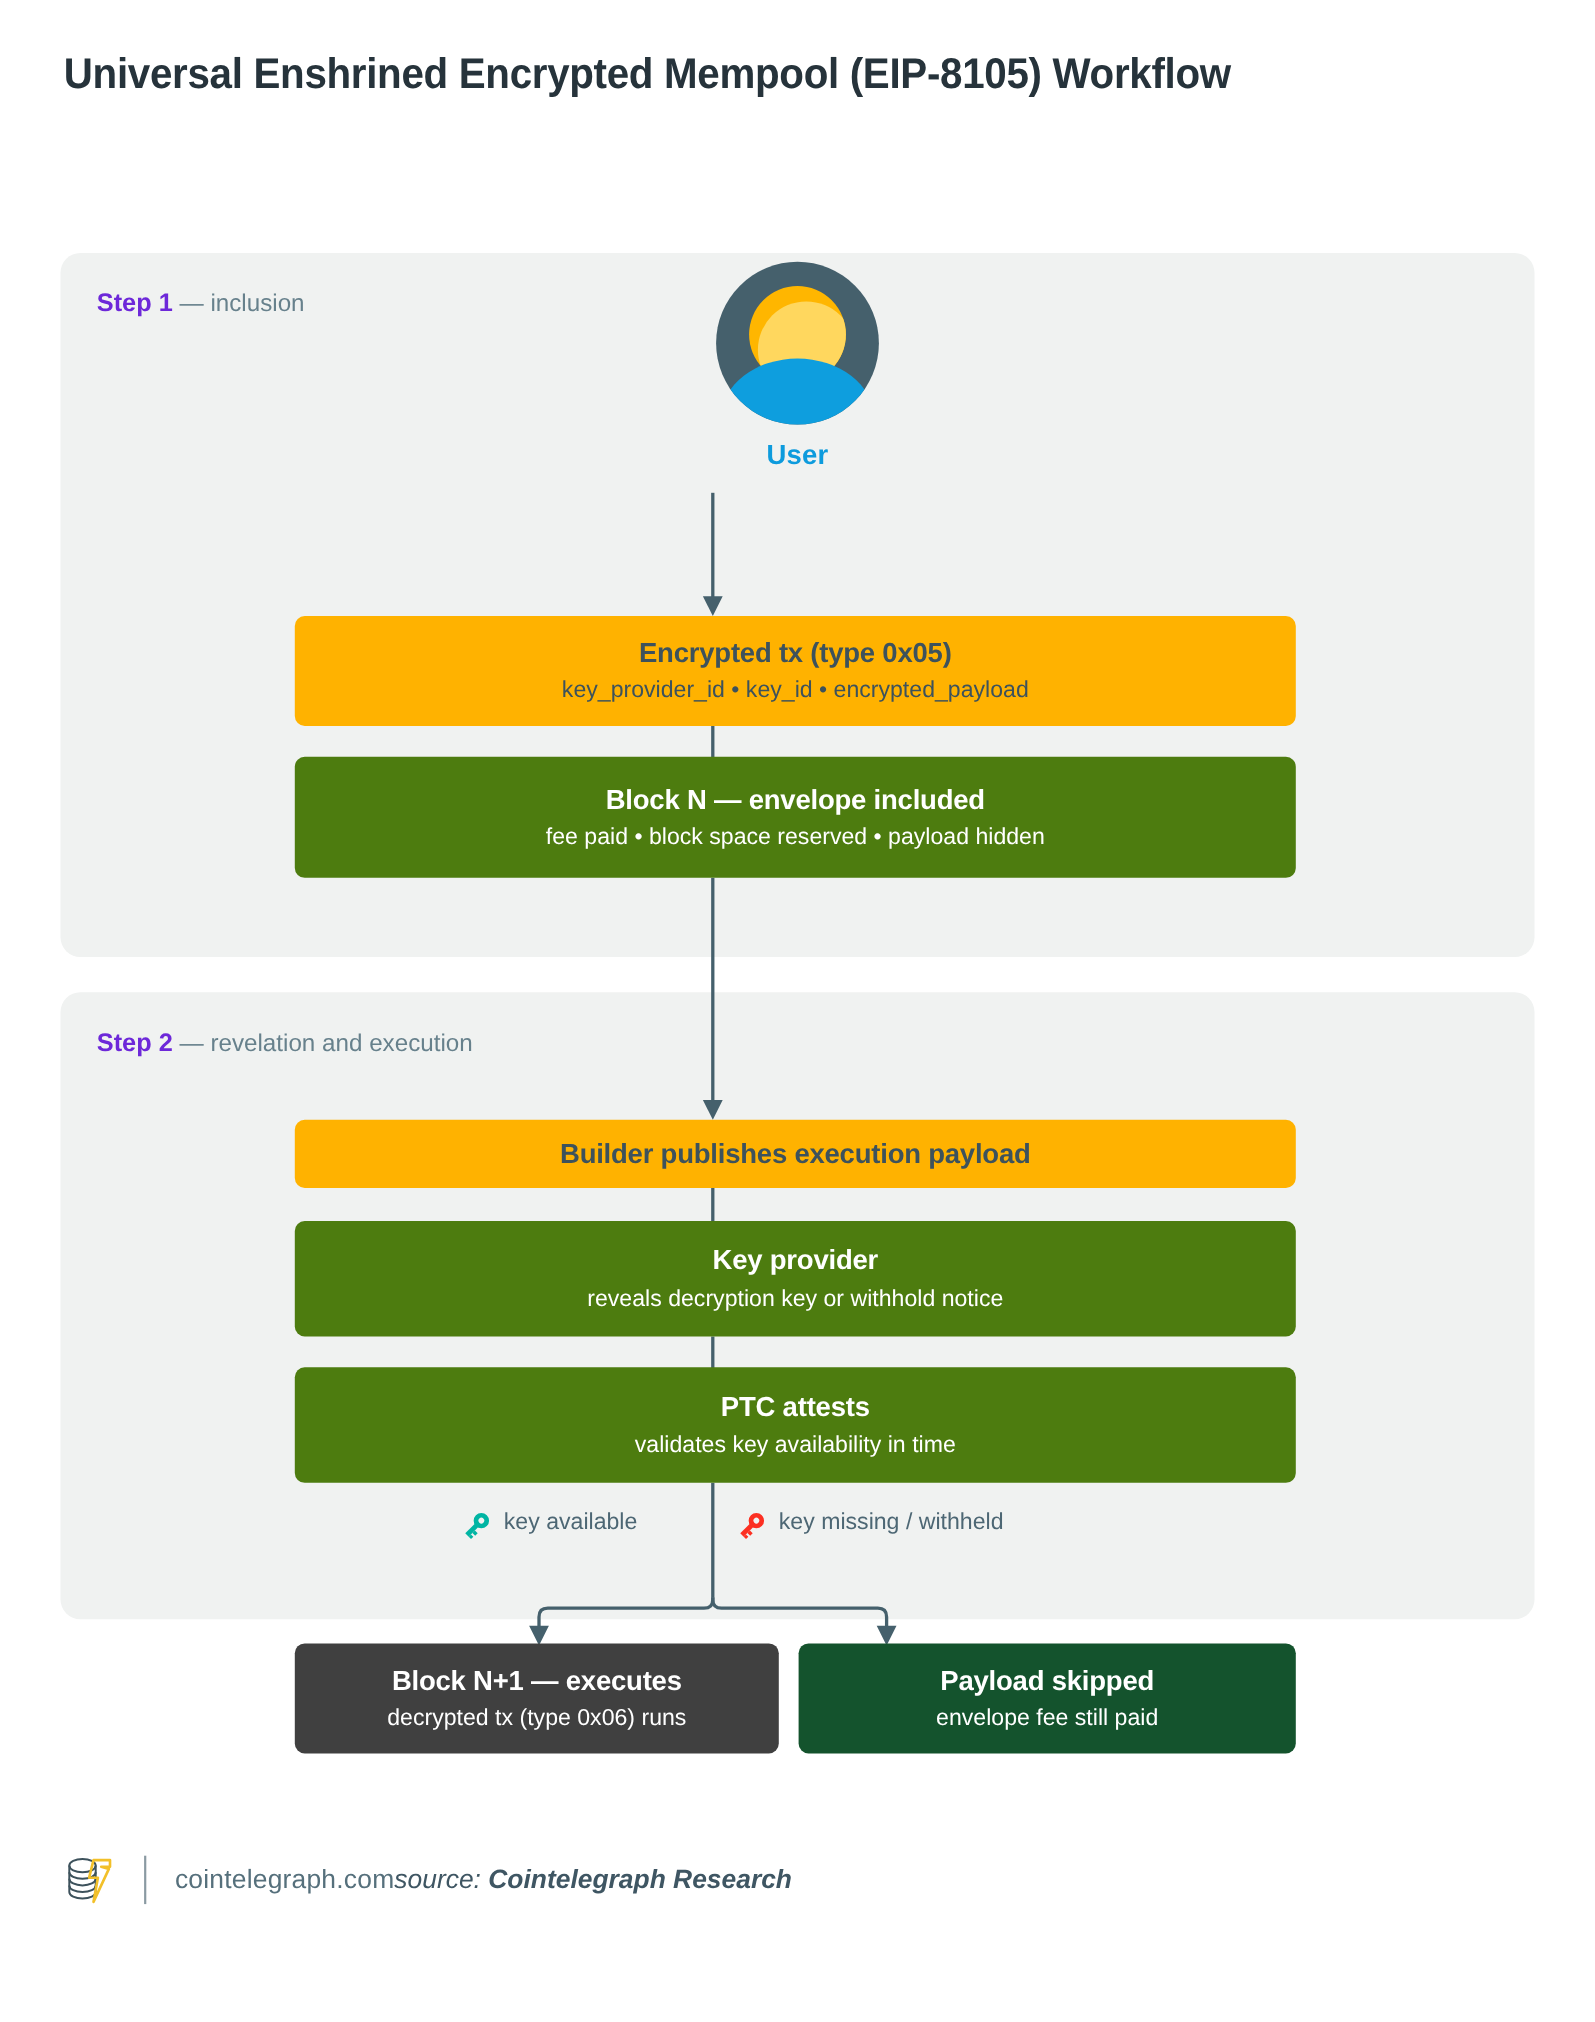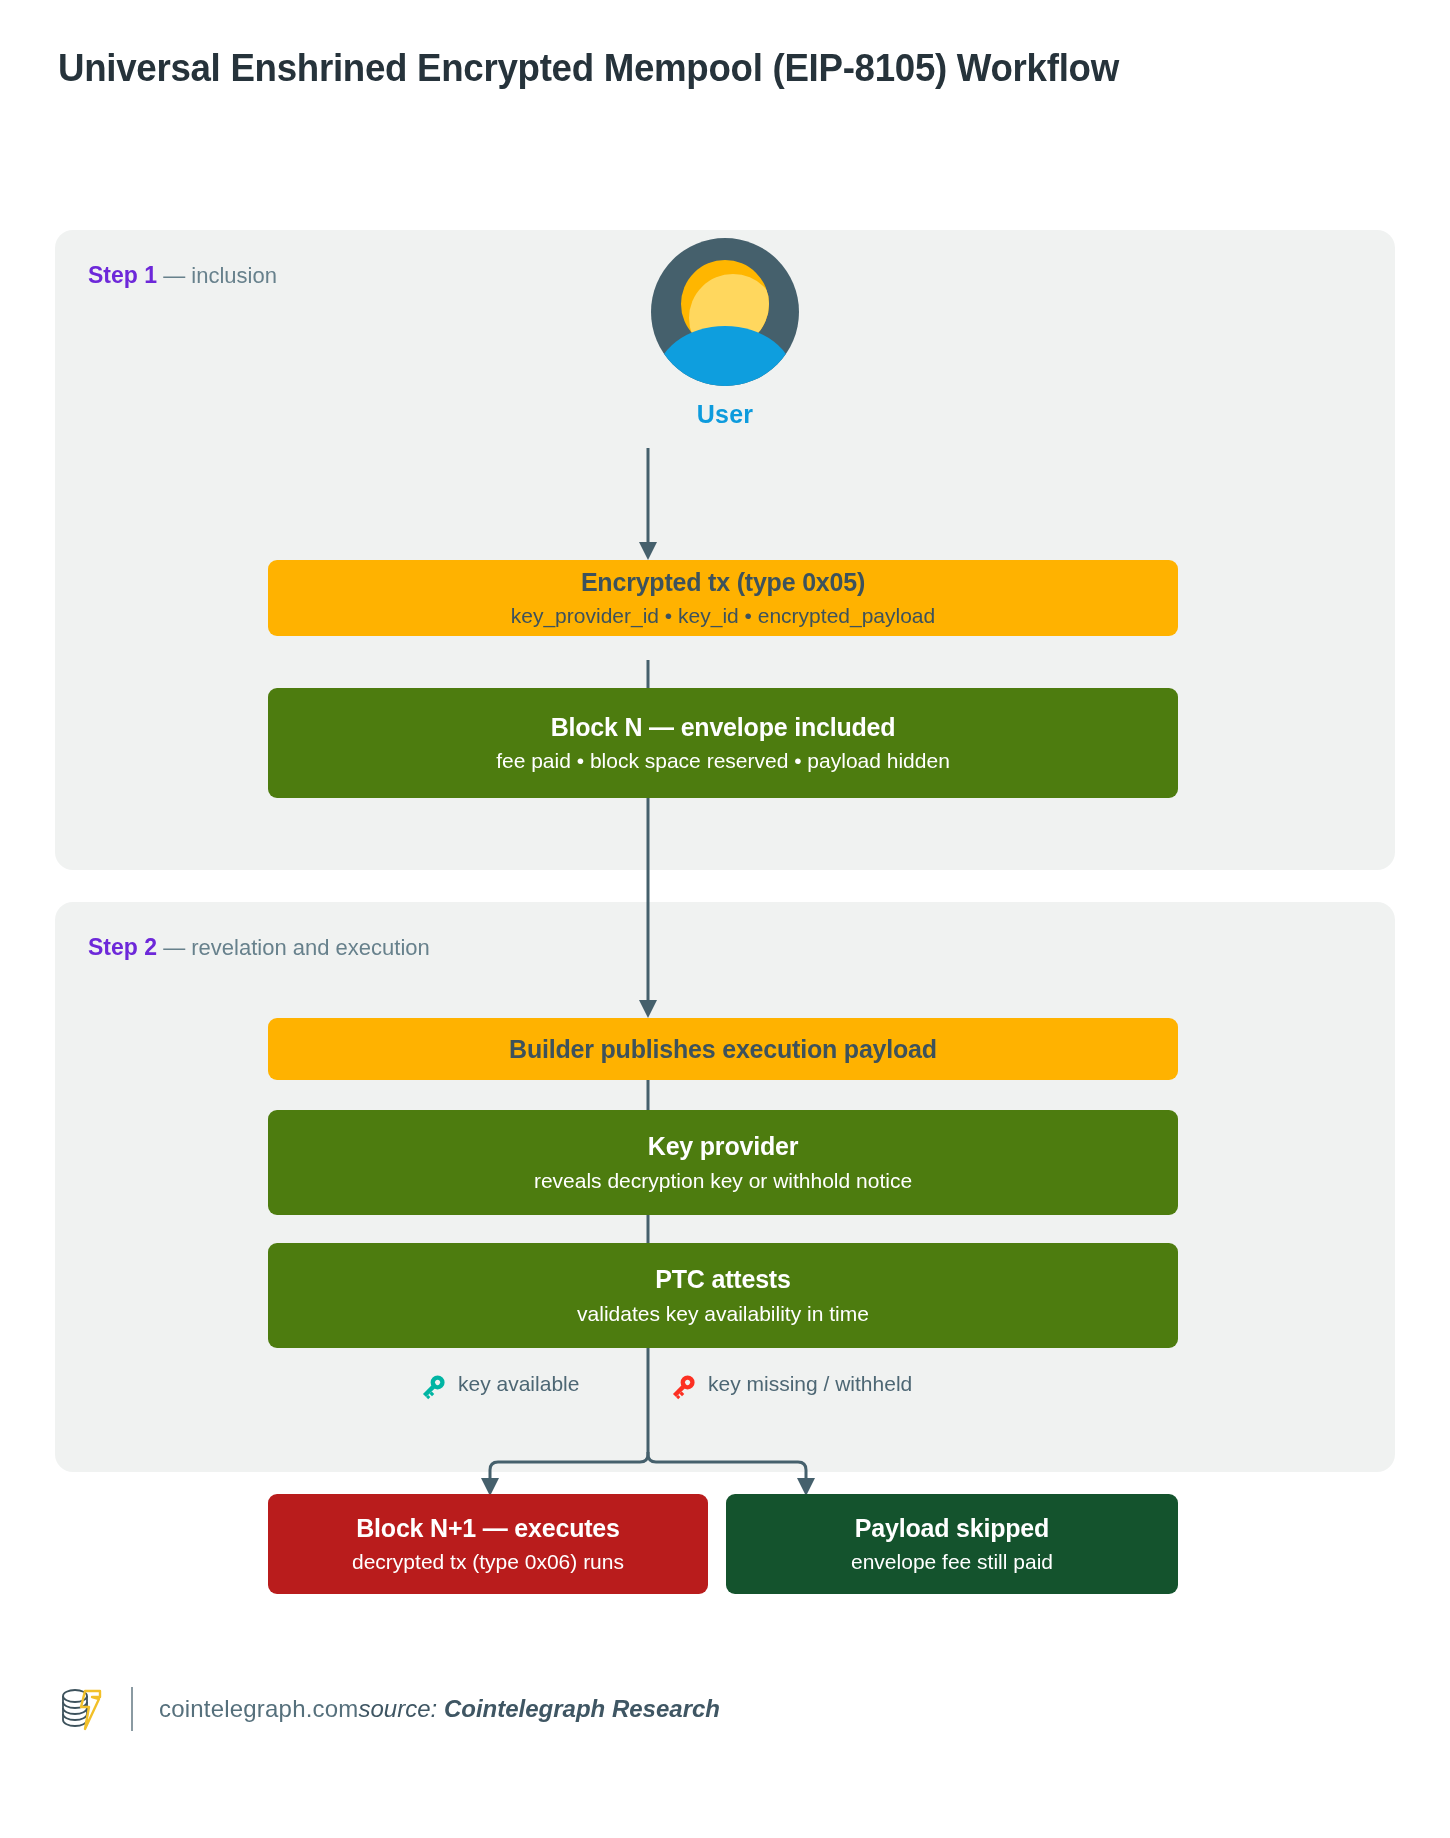--- a/index.html
+++ b/index.html
@@ -142,24 +142,24 @@
     letter-spacing: -0.2px;
   }
   .box .box-sub {
     font-size: 21px;
     font-weight: normal;
     line-height: 1.3;
     margin-top: 5px;
   }
   .box-orange { background: #ffb200; color: #3d525c; }
   .box-dark   { background: #4d7c0f; color: #ffffff; }
-  .box-teal   { background: #b91c1c; color: #ffffff; }
+  .box-teal   { background: #404040; color: #ffffff; }
   .box-red    { background: #14532d; color: #ffffff; }
 
-  #box-encrypted-tx { left: 268px; top: 560px;  width: 910px; height: 76px; }
+  #box-encrypted-tx { left: 268px; top: 560px;  width: 910px; height: 100px; }
   #box-block-n      { left: 268px; top: 688px;  width: 910px; height: 110px; }
   #box-builder      { left: 268px; top: 1018px; width: 910px; height: 62px;  }
   #box-key-provider { left: 268px; top: 1110px; width: 910px; height: 105px; }
   #box-ptc          { left: 268px; top: 1243px; width: 910px; height: 105px; }
   #box-executes     { left: 268px; top: 1494px; width: 440px; height: 100px; }
   #box-skipped      { left: 726px; top: 1494px; width: 452px; height: 100px; }
 
   
   .conn {
     position: absolute;

